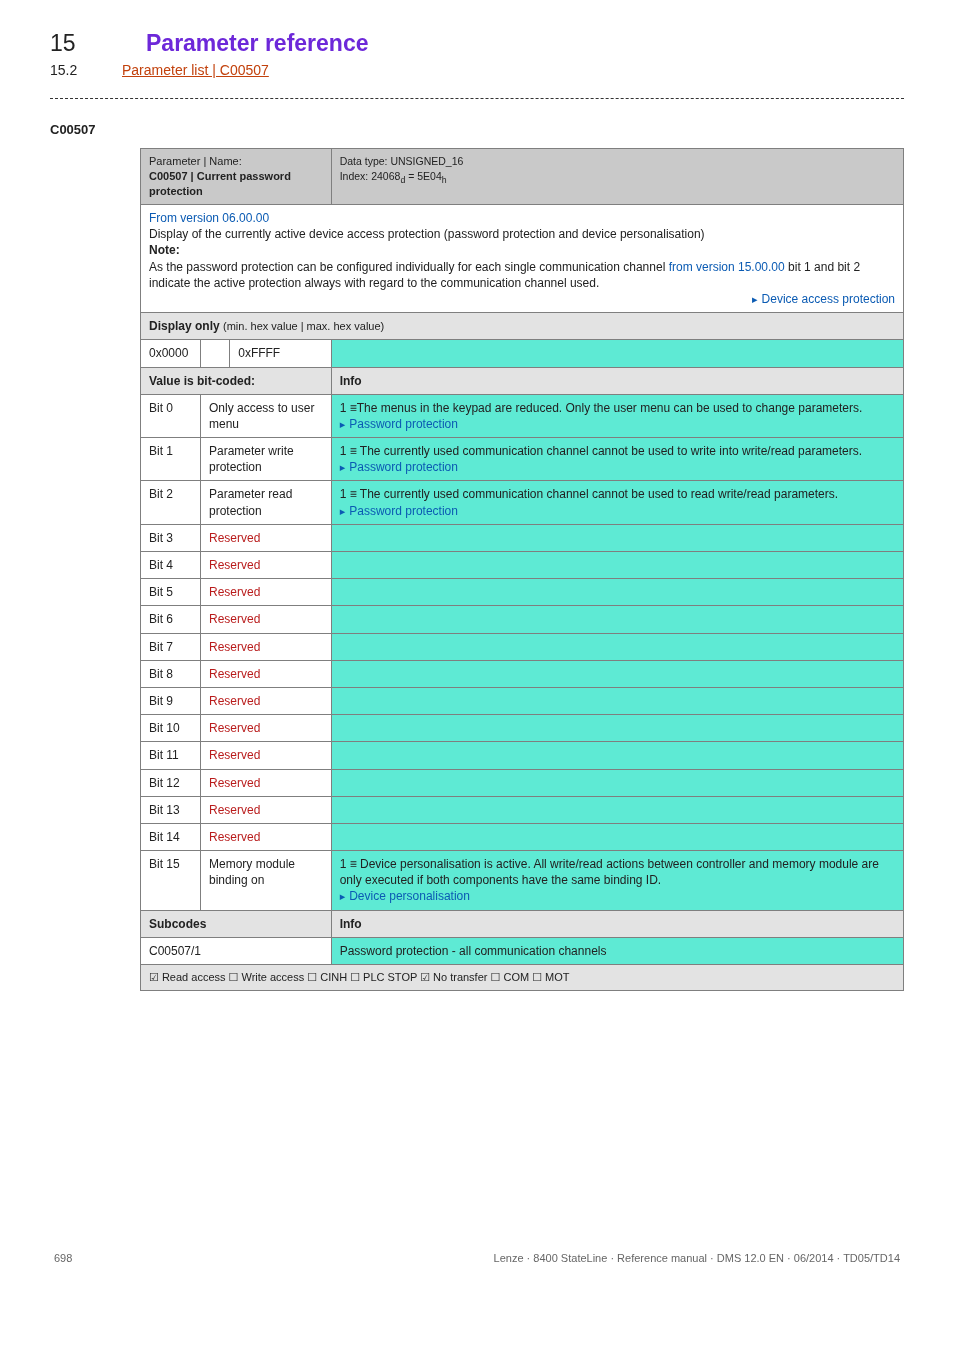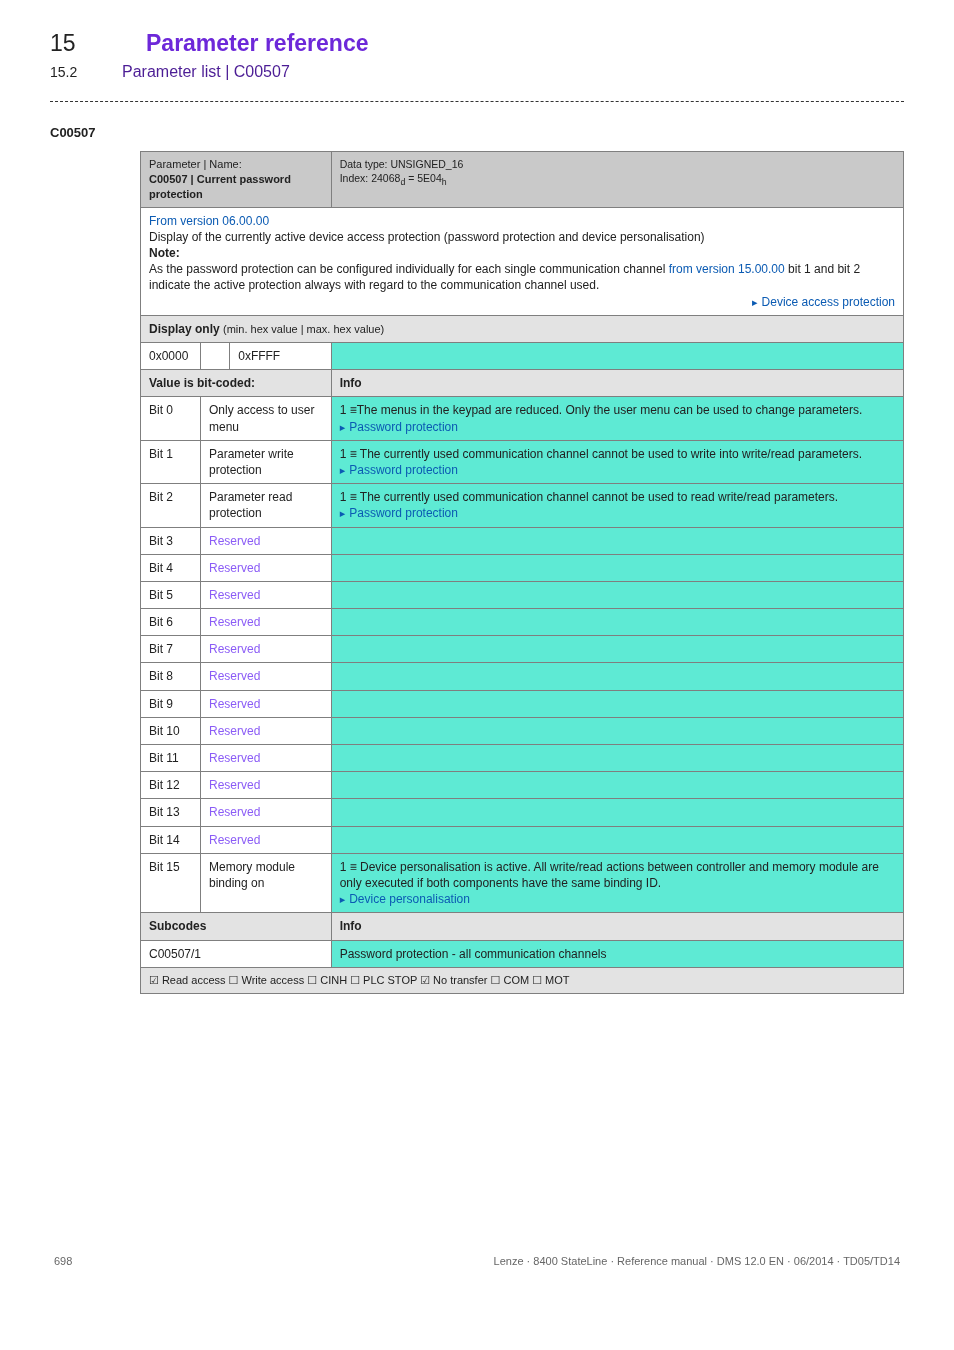--- a/index.html
+++ b/index.html
@@ -11,21 +11,21 @@
     margin: 0 auto;
     padding: 28px 50px 0 50px;
     font-size: 13px;
     line-height: 1.35;
   }
   .chapter-line { display: flex; align-items: flex-start; gap: 36px; }
   .chapter-num { font-size: 23px; font-weight: 400; color: #222; width: 60px; }
   .chapter-title { font-size: 23px; font-weight: 700; color: #6d28d9; }
   .section-line { display: flex; align-items: baseline; gap: 12px; margin-top: 2px; }
   .section-num { font-size: 14px; color: #222; width: 60px; }
-  .section-title { font-size: 16px; color: #4c1d95; }
+  .section-title { font-size: 14px; color: #c2410c; text-decoration: underline; }
   .dashed-rule {
     border: none;
     border-top: 1.5px dashed #333;
     margin: 18px 0 22px 0;
   }
   .param-id {
     font-size: 13px;
     font-weight: 700;
     margin-bottom: 10px;
     margin-left: 0;
@@ -43,21 +43,21 @@
     vertical-align: top;
     text-align: left;
   }
   .hdr-row td { background: #c9c9c9; }
   .subhdr-row td { background: #e3e3e3; font-weight: 700; }
   .footer-row td { background: #e3e3e3; font-size: 11px; padding: 4px 8px; }
   .info-cell { background: #5eead4; }
   .hdr-left { font-size: 11px; }
   .hdr-right { font-size: 10.5px; text-align: right; }
   .blue { color: #0b5bb3; }
-  .reserved { color: #8b5cf6; }
+  .reserved { color: #b91c1c; }
   .num-right { text-align: right; }
   .link-tri::before { content: "\25B8"; color: #0b5bb3; margin-right: 4px; font-size: 11px; }
   .right-align-block { text-align: right; }
   .w-bit { width: 60px; text-align: right; padding-right: 10px; }
   .page-footer {
     display: flex;
     justify-content: space-between;
     font-size: 11px;
     color: #666;
     margin-top: 260px;

